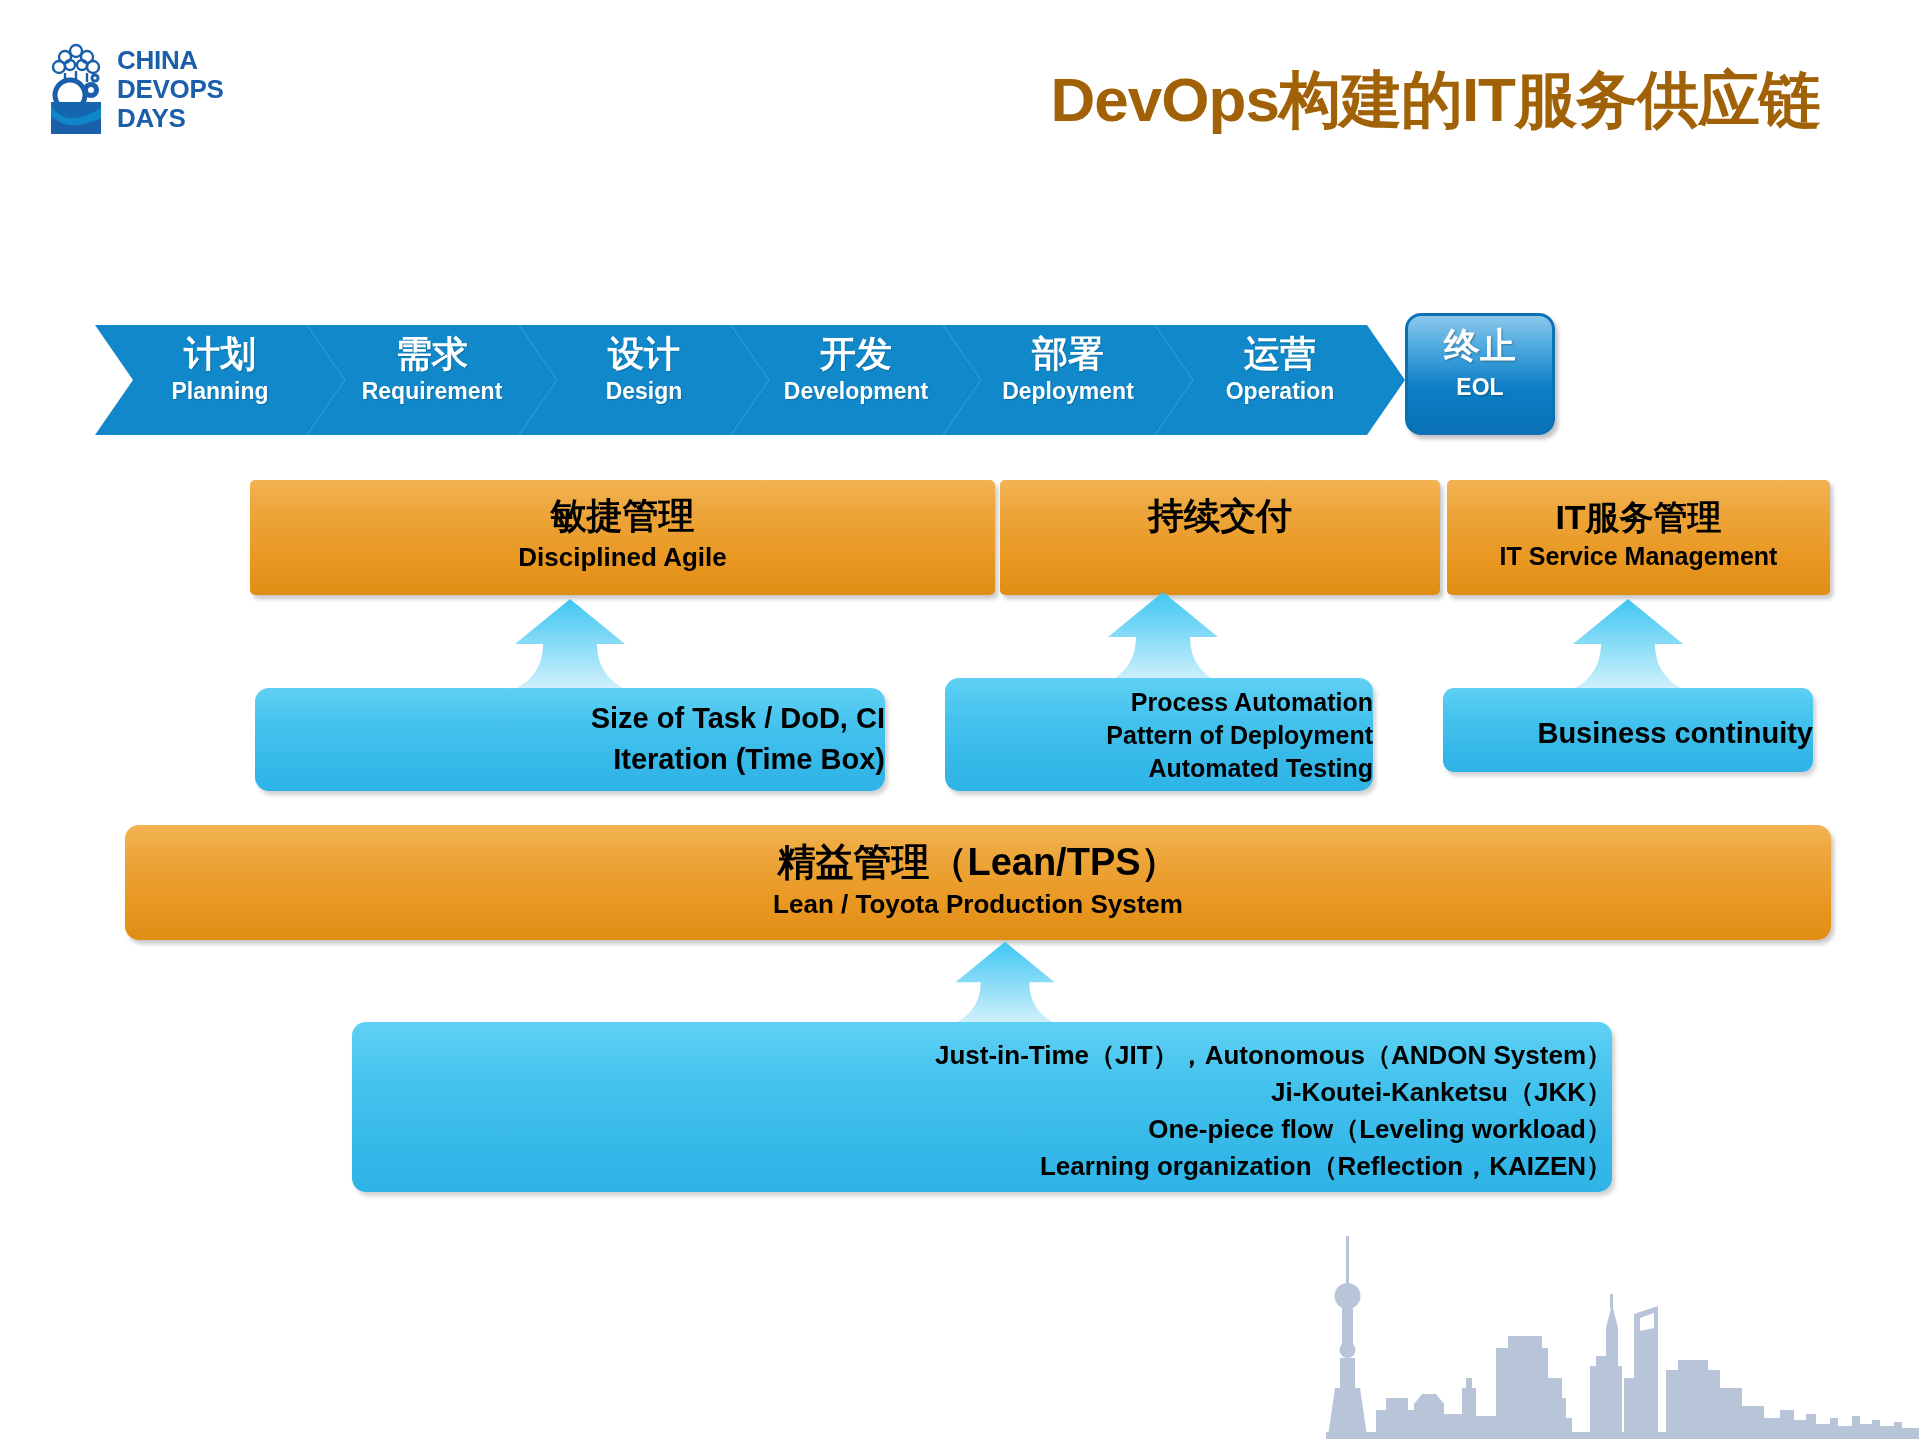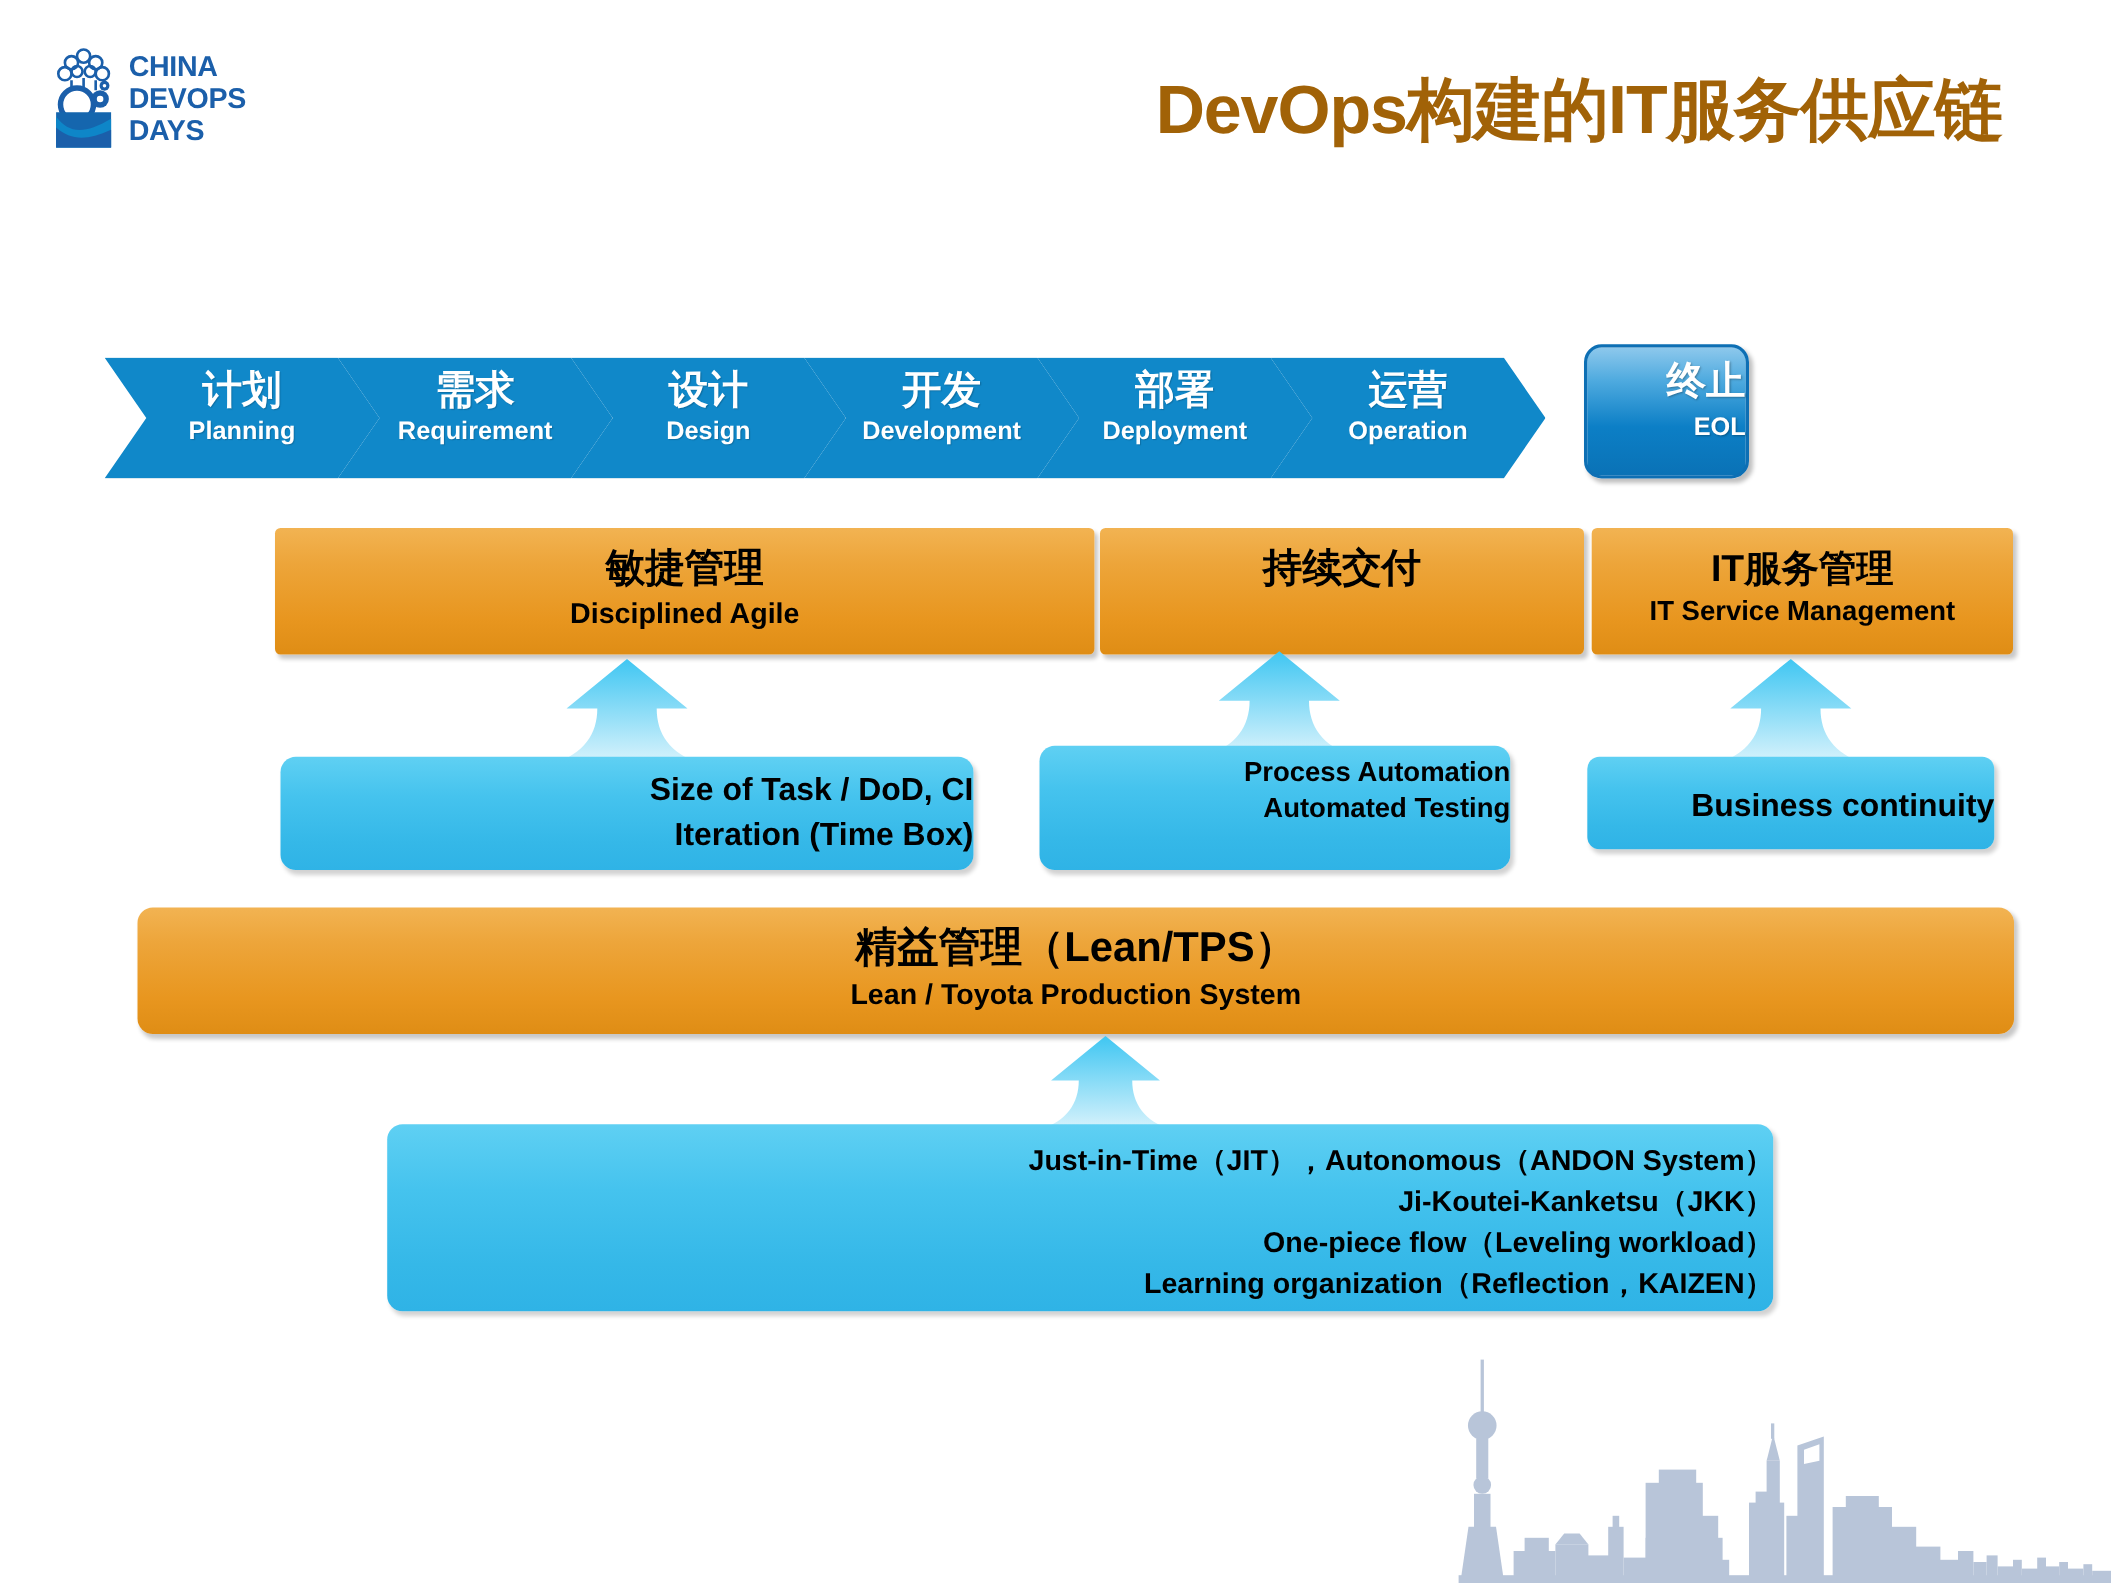--- a/index.html
+++ b/index.html
@@ -48,23 +48,22 @@
   .chev .en{
     font-size:23px;font-weight:bold;line-height:26px;margin-top:4px;
     text-shadow:1px 1px 1px rgba(0,0,0,.18);
   }
   #eol-box{
     position:absolute;top:-12px;width:150px;height:122px;
     border-radius:16px;
     background:linear-gradient(180deg,#8dc8ec 0%,#4eaadf 26%,#0c7fc6 62%,#0a72b6 100%);
     border:3px solid #0d6fb4;
     box-shadow:3px 4px 4px rgba(0,0,0,0.25);
-    text-align:right;color:#fff;
+    text-align:center;color:#fff;
     box-sizing:border-box;
-    margin-left:35px;
   }
   #eol-box .cn{font-size:36px;font-weight:bold;line-height:40px;margin-top:10px;text-shadow:1px 1px 2px rgba(0,0,0,.30);}
   #eol-box .en{font-size:23px;font-weight:bold;line-height:26px;margin-top:8px;text-shadow:1px 1px 2px rgba(0,0,0,.30);}
 
   
   .orange-box{
     position:absolute;
     border-radius:5px;
     background:linear-gradient(180deg,#f2b352 0%,#eda53a 28%,#e8961f 72%,#df8d15 100%);
     box-shadow:3px 4px 4px rgba(0,0,0,0.22);
@@ -267,20 +266,21 @@
   </svg>
 </div>
 
 <div class="blue-box" id="bb-agile">
   <div>Size of Task / DoD, CI</div>
   <div>Iteration (Time Box)</div>
 </div>
 
 <div class="blue-box" id="bb-cd">
   <div>Process Automation</div>
+  <div>Pattern of Deployment</div>
   <div>Automated Testing</div>
 </div>
 
 <div class="blue-box" id="bb-itsm">
   <div>Business continuity</div>
 </div>
 
 <div id="lean-bar">
   <div class="cn">精益管理（Lean/TPS）</div>
   <div class="en">Lean / Toyota Production System</div>

